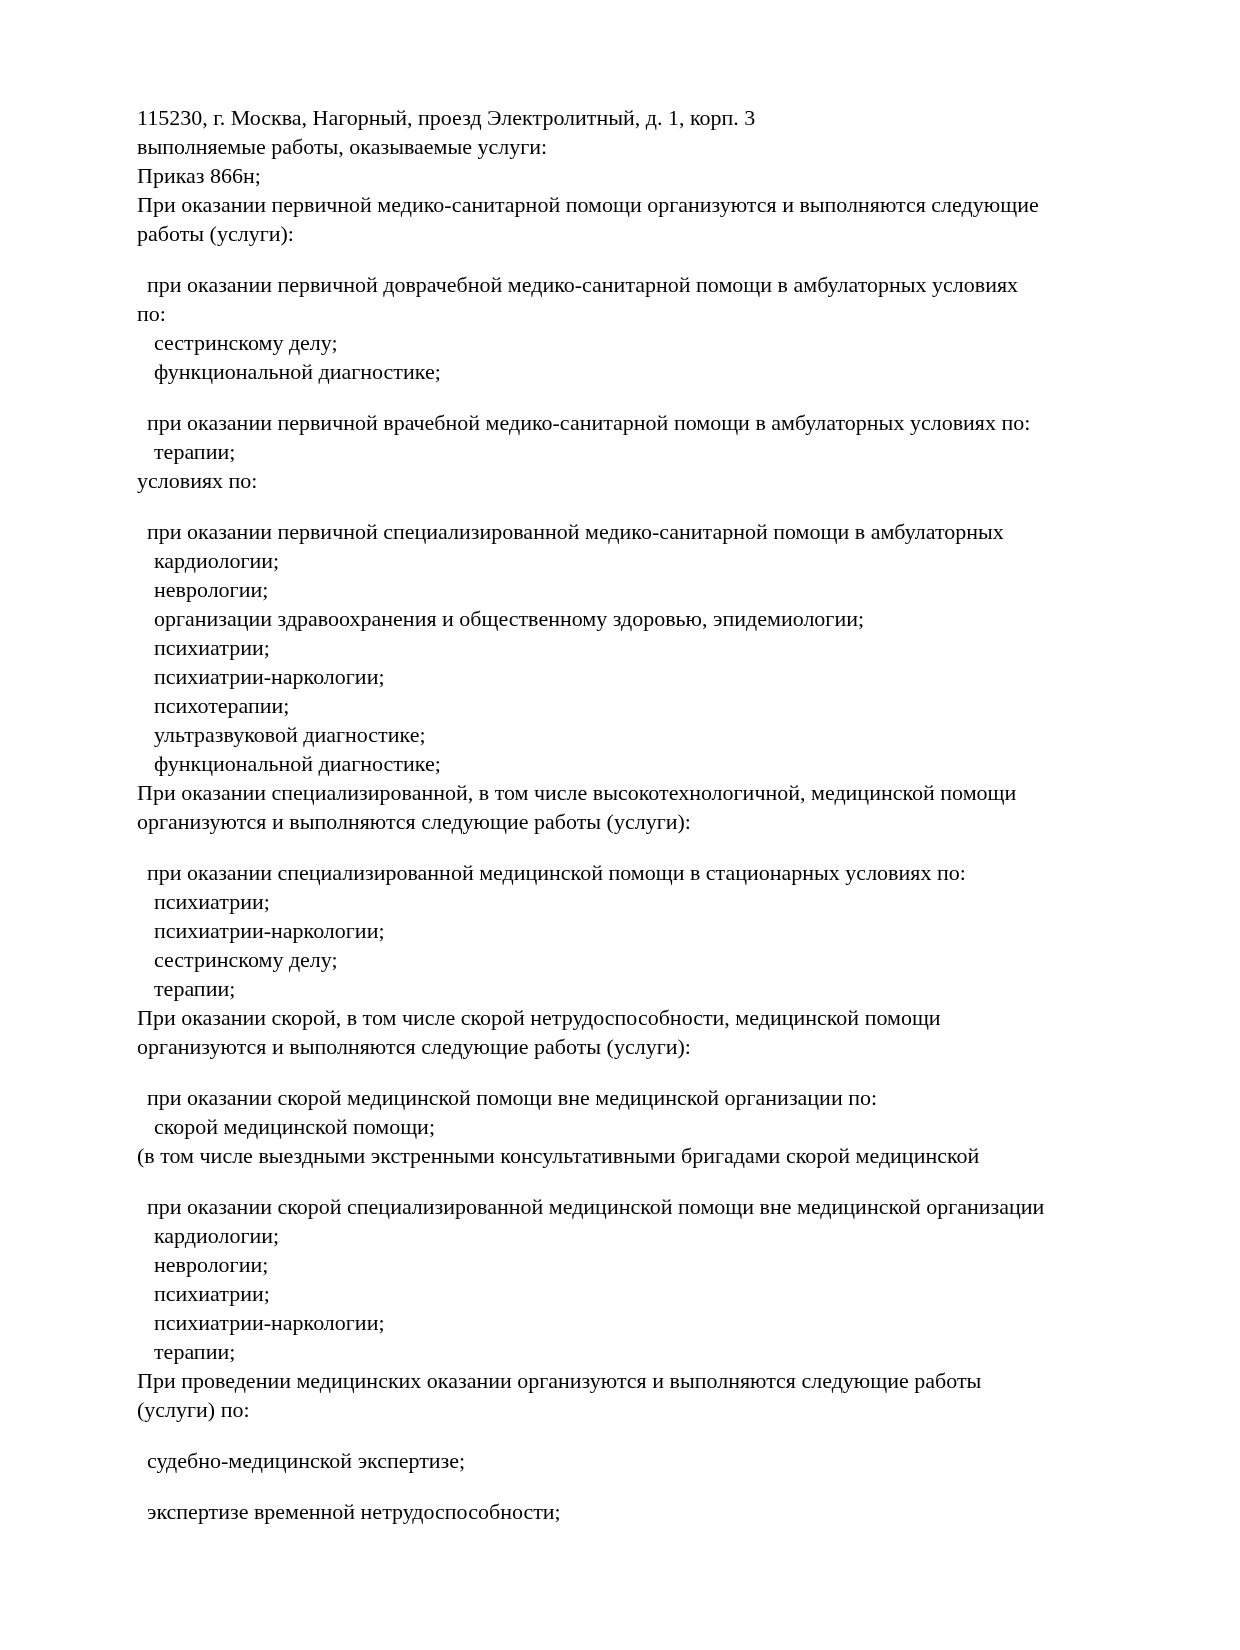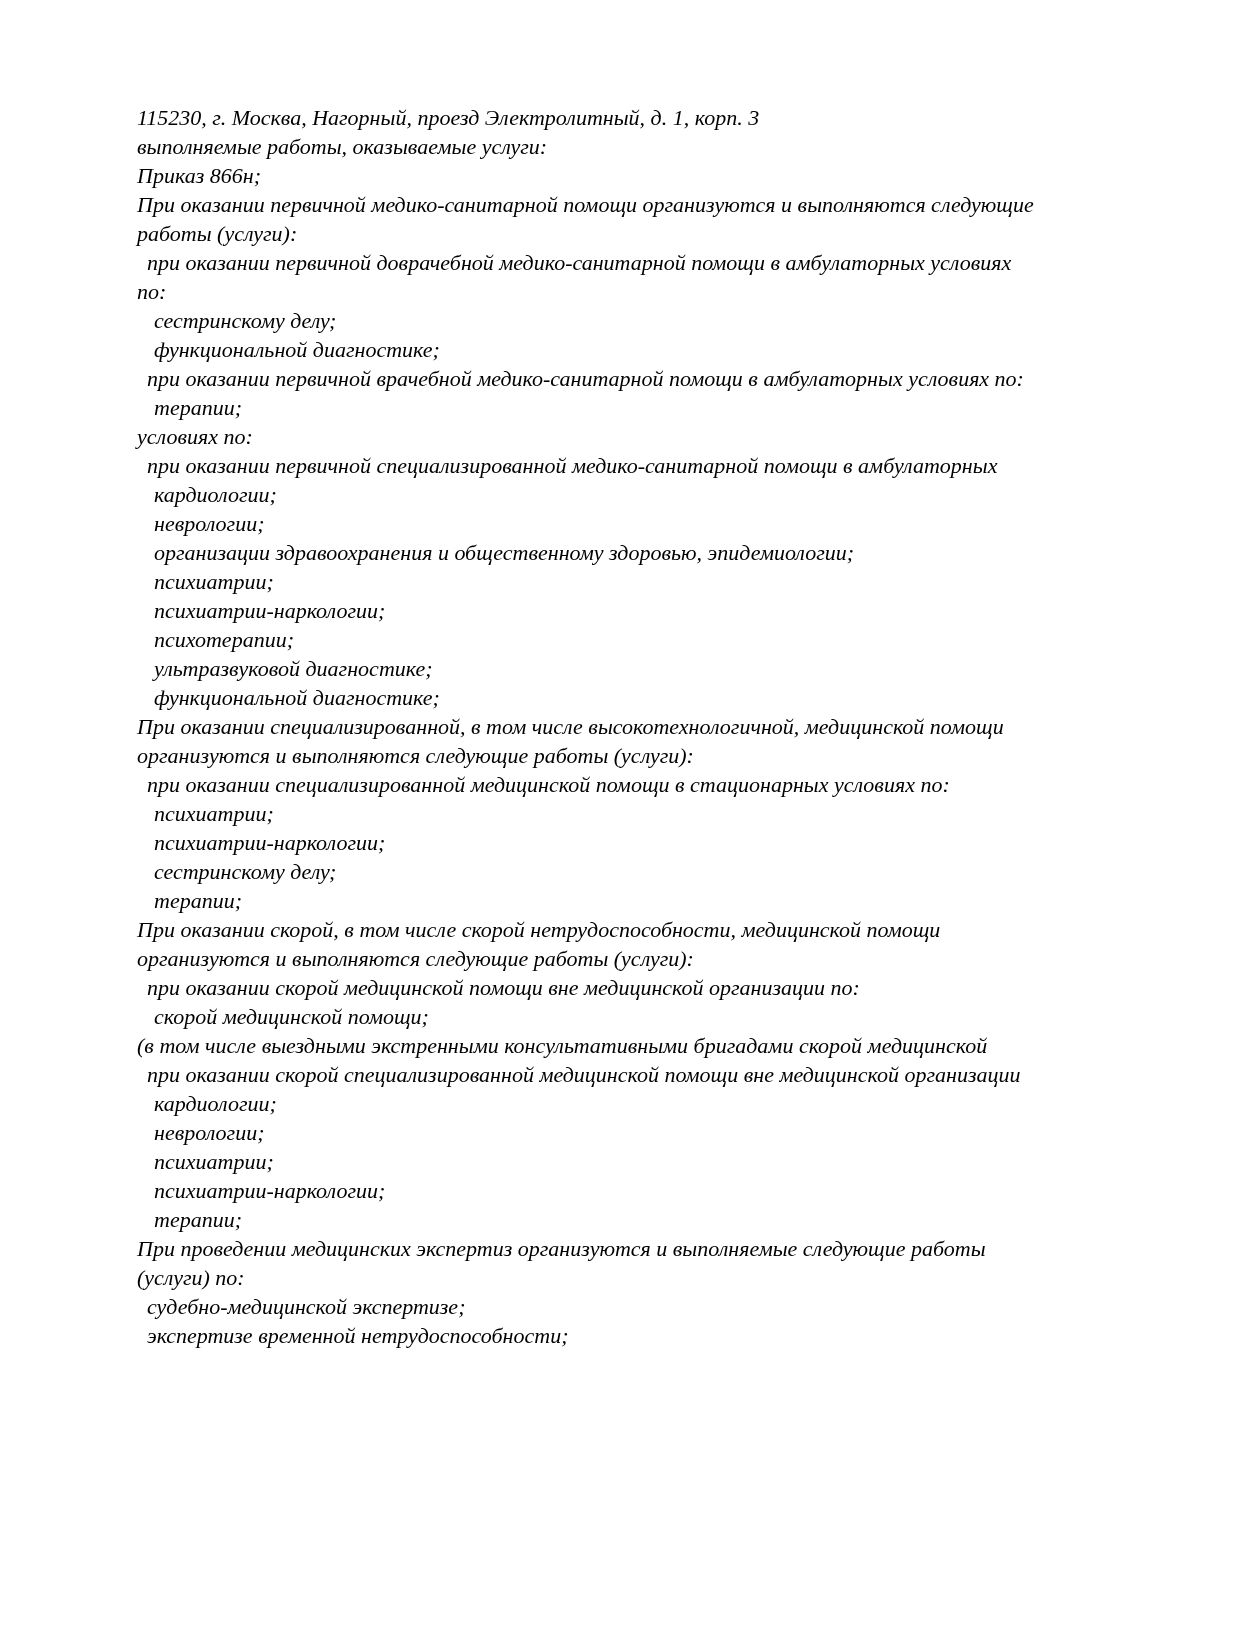--- a/index.html
+++ b/index.html
@@ -7,37 +7,36 @@
     padding: 0;
     background: #ffffff;
   }
   .page {
     position: relative;
     width: 1240px;
     height: 1650px;
     background: #ffffff;
     box-sizing: border-box;
     overflow: hidden;
-    font-style: italic;
   }
   .text-block {
     position: absolute;
     top: 103px;
     left: 137px;
     right: 60px;
     font-family: "Liberation Serif", "DejaVu Serif", serif;
     font-size: 22px;
     line-height: 29px;
     color: #000000;
   }
   .line {
     white-space: pre;
   }
   .indent-0 { padding-left: 0; }
-  .indent-1 { padding-left: 10px; }
+  .indent-1 { padding-left: 10px; margin-top: 22px; }
   .indent-2 { padding-left: 17px; }
 </style>
 </head>
 <body>
 
 <div class="page">
   <div class="text-block">
       <div class="line indent-0">115230, г. Москва, Нагорный, проезд Электролитный, д. 1, корп. 3</div>
       <div class="line indent-0">выполняемые работы, оказываемые услуги:</div>
       <div class="line indent-0">Приказ 866н;</div>
@@ -70,18 +69,18 @@
       <div class="line indent-0">организуются и выполняются следующие работы (услуги):</div>
       <div class="line indent-1">при оказании скорой медицинской помощи вне медицинской организации по:</div>
       <div class="line indent-2">скорой медицинской помощи;</div>
       <div class="line indent-0">(в том числе выездными экстренными консультативными бригадами скорой медицинской</div>
       <div class="line indent-1">при оказании скорой специализированной медицинской помощи вне медицинской организации</div>
       <div class="line indent-2">кардиологии;</div>
       <div class="line indent-2">неврологии;</div>
       <div class="line indent-2">психиатрии;</div>
       <div class="line indent-2">психиатрии-наркологии;</div>
       <div class="line indent-2">терапии;</div>
-      <div class="line indent-0">При проведении медицинских экспертиз организуются и выполняемые следующие работы</div>
+      <div class="line indent-0">При проведении медицинских оказании организуются и выполняются следующие работы</div>
       <div class="line indent-0">(услуги) по:</div>
       <div class="line indent-1">судебно-медицинской экспертизе;</div>
       <div class="line indent-1">экспертизе временной нетрудоспособности;</div>
     </div>
 </div>
 
 </body></html>

